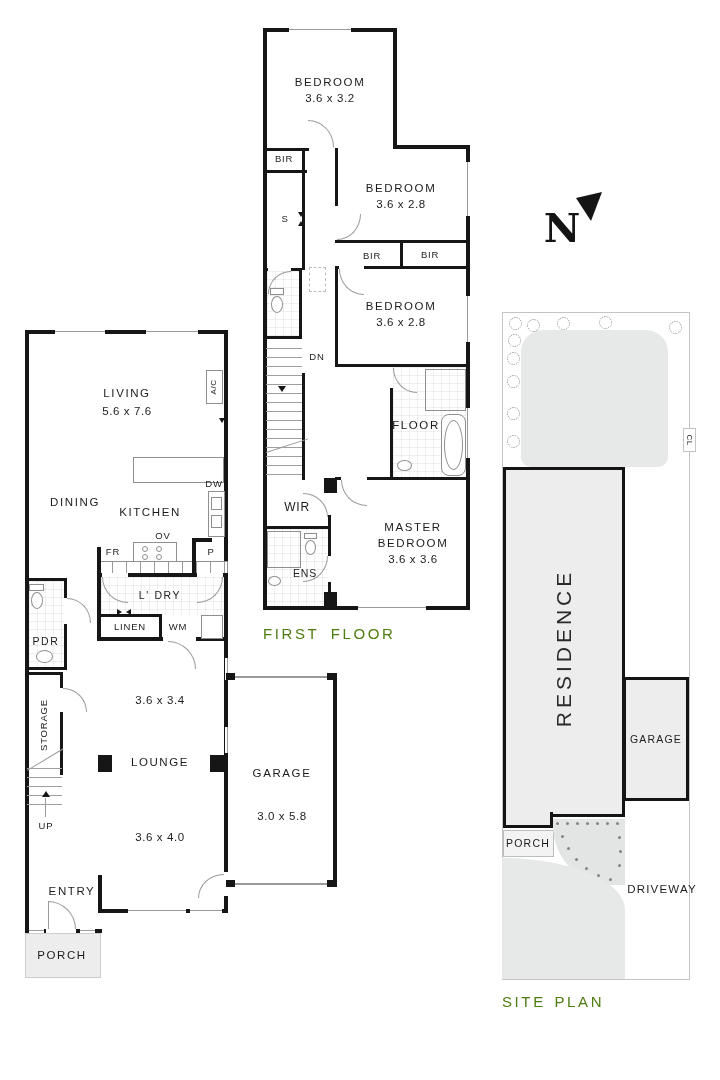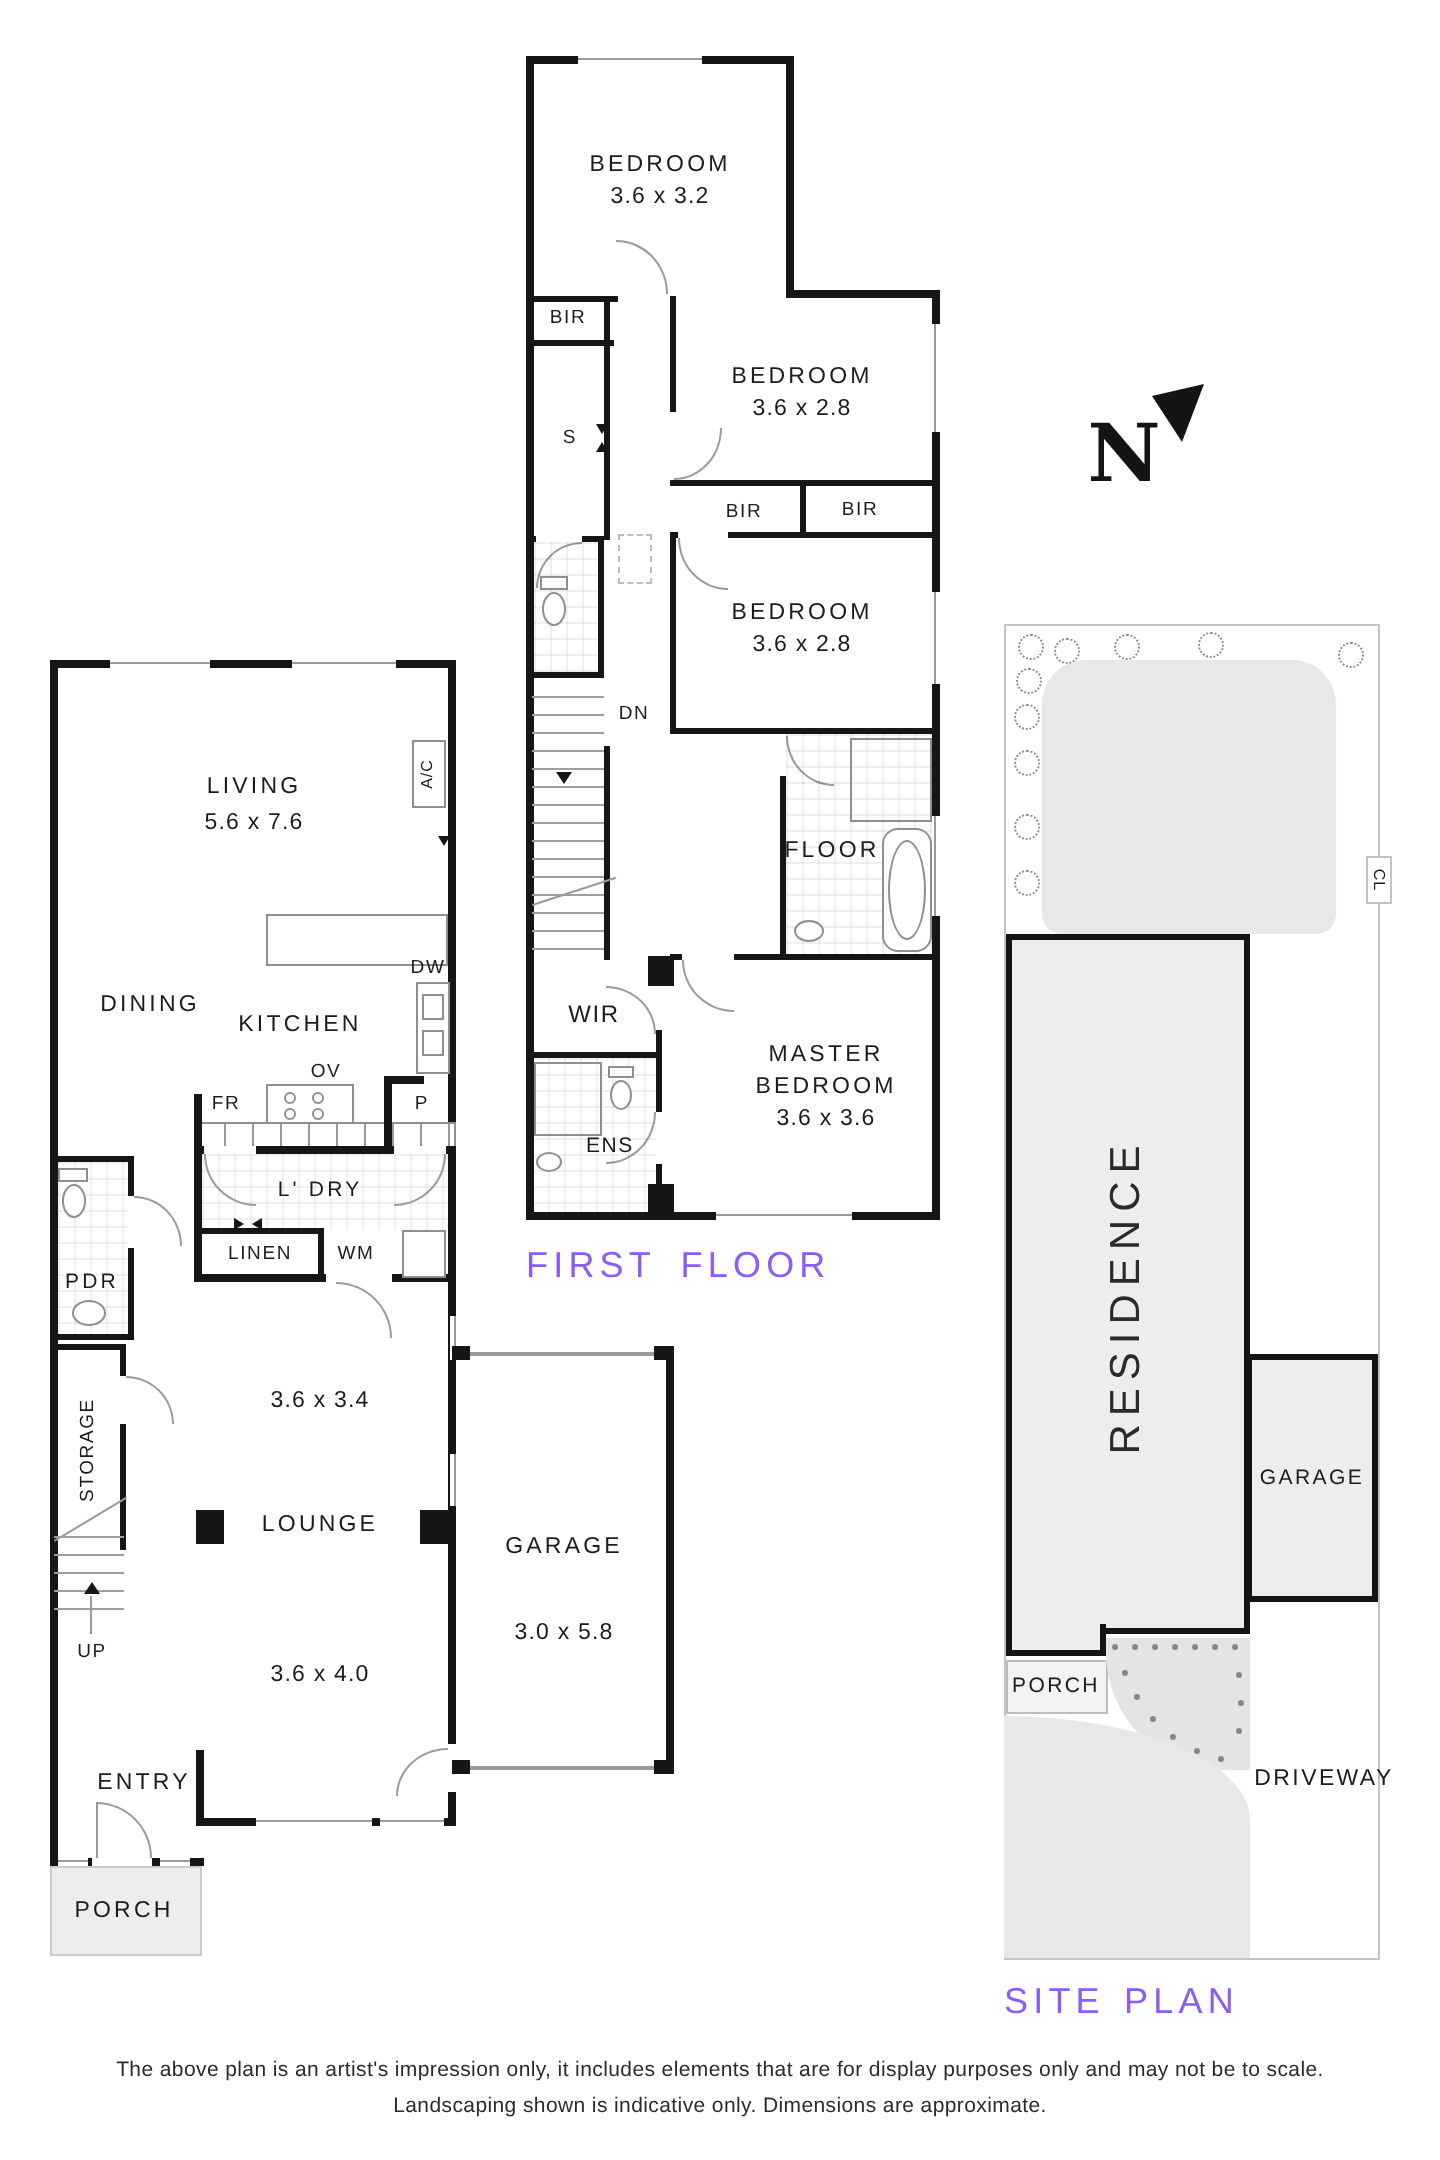--- a/index.html
+++ b/index.html
@@ -14,21 +14,21 @@
   .fx{background:#fff;border:1px solid #8f8f8f}
   .nf{background:transparent}
   .rd{border-radius:50%}
   .lbl{font-size:11.5px;letter-spacing:1.6px;color:#1c1c1c;white-space:nowrap;
        transform:translate(-50%,-50%);line-height:1}
   .dim{letter-spacing:.6px}
   .sm{font-size:9.5px;letter-spacing:.8px}
   .xs{font-size:8px;letter-spacing:.5px}
   .rotccw{transform:translate(-50%,-50%) rotate(-90deg)}
   .rotcw{transform:translate(-50%,-50%) rotate(90deg)}
-  .cap{font-size:18px;letter-spacing:2.6px;word-spacing:5px;color:#8b5cf6;
+  .cap{font-size:15px;letter-spacing:2.6px;word-spacing:5px;color:#4d7c0f;
        transform:translate(0,-50%);white-space:nowrap}
   .tile{background-image:repeating-linear-gradient(to bottom,rgba(0,0,0,.06) 0 1px,transparent 1px 8px),
         repeating-linear-gradient(to right,rgba(0,0,0,.06) 0 1px,transparent 1px 8px)}
   .stairs{background-image:repeating-linear-gradient(to bottom,#9f9f9f 0 1px,transparent 1px 9px)}
   .ticks{background-image:repeating-linear-gradient(to right,#9a9a9a 0 1px,transparent 1px 14px)}
   .arc{border:0 solid #9b9b9b}
   .arc-tl{border-top:1.3px solid #9b9b9b;border-left:1.3px solid #9b9b9b;border-top-left-radius:100% 100%}
   .arc-tr{border-top:1.3px solid #9b9b9b;border-right:1.3px solid #9b9b9b;border-top-right-radius:100% 100%}
   .arc-bl{border-bottom:1.3px solid #9b9b9b;border-left:1.3px solid #9b9b9b;border-bottom-left-radius:100% 100%}
   .arc-br{border-bottom:1.3px solid #9b9b9b;border-right:1.3px solid #9b9b9b;border-bottom-right-radius:100% 100%}
@@ -289,16 +289,14 @@
     <div class="cap" style="left:502px;top:1001px;word-spacing:2px">SITE PLAN</div>
   </div>
 
   <div>
     <div class="north-n" style="left:562px;top:227px">N</div>
     <svg width="36" height="36" style="position:absolute;left:570px;top:188px" viewBox="0 0 36 36">
       <polygon points="6,10 32,4 21,33" fill="#141414"></polygon>
     </svg>
   </div>
 
-  <div class="disc" style="top:1029px">The above plan is an artist's impression only, it includes elements that are for display purposes only and may not be to scale.</div>
-  <div class="disc" style="top:1047px">Landscaping shown is indicative only. Dimensions are approximate.</div>
 
 </div>
 
 </body></html>

